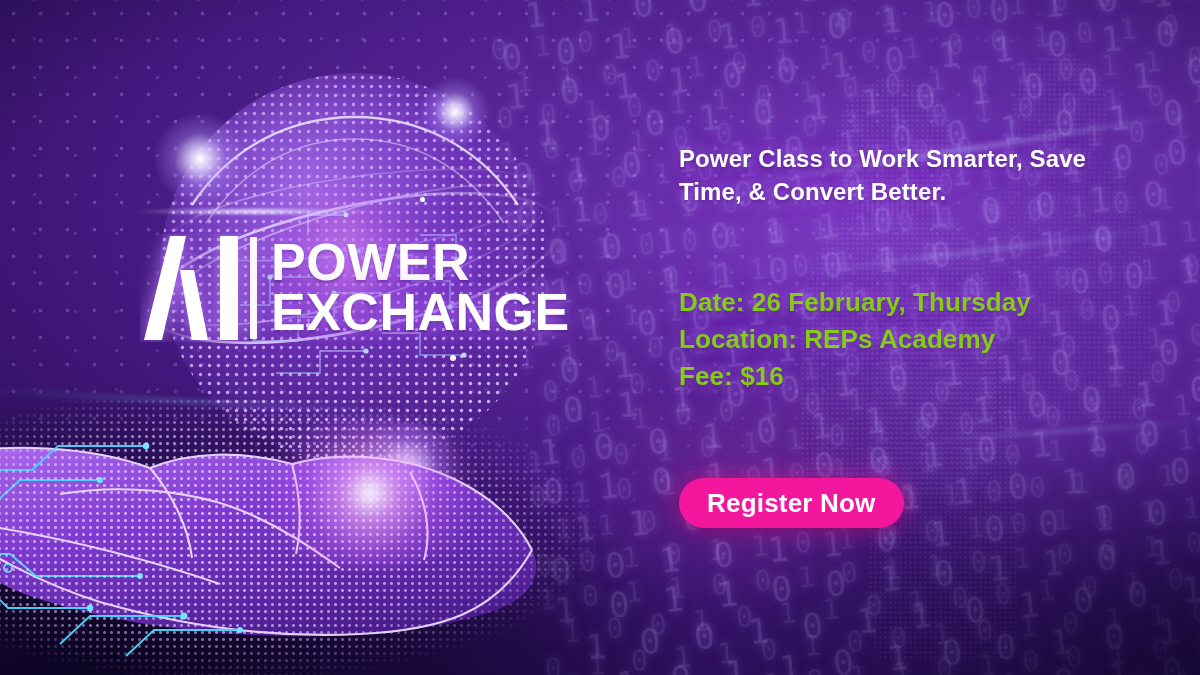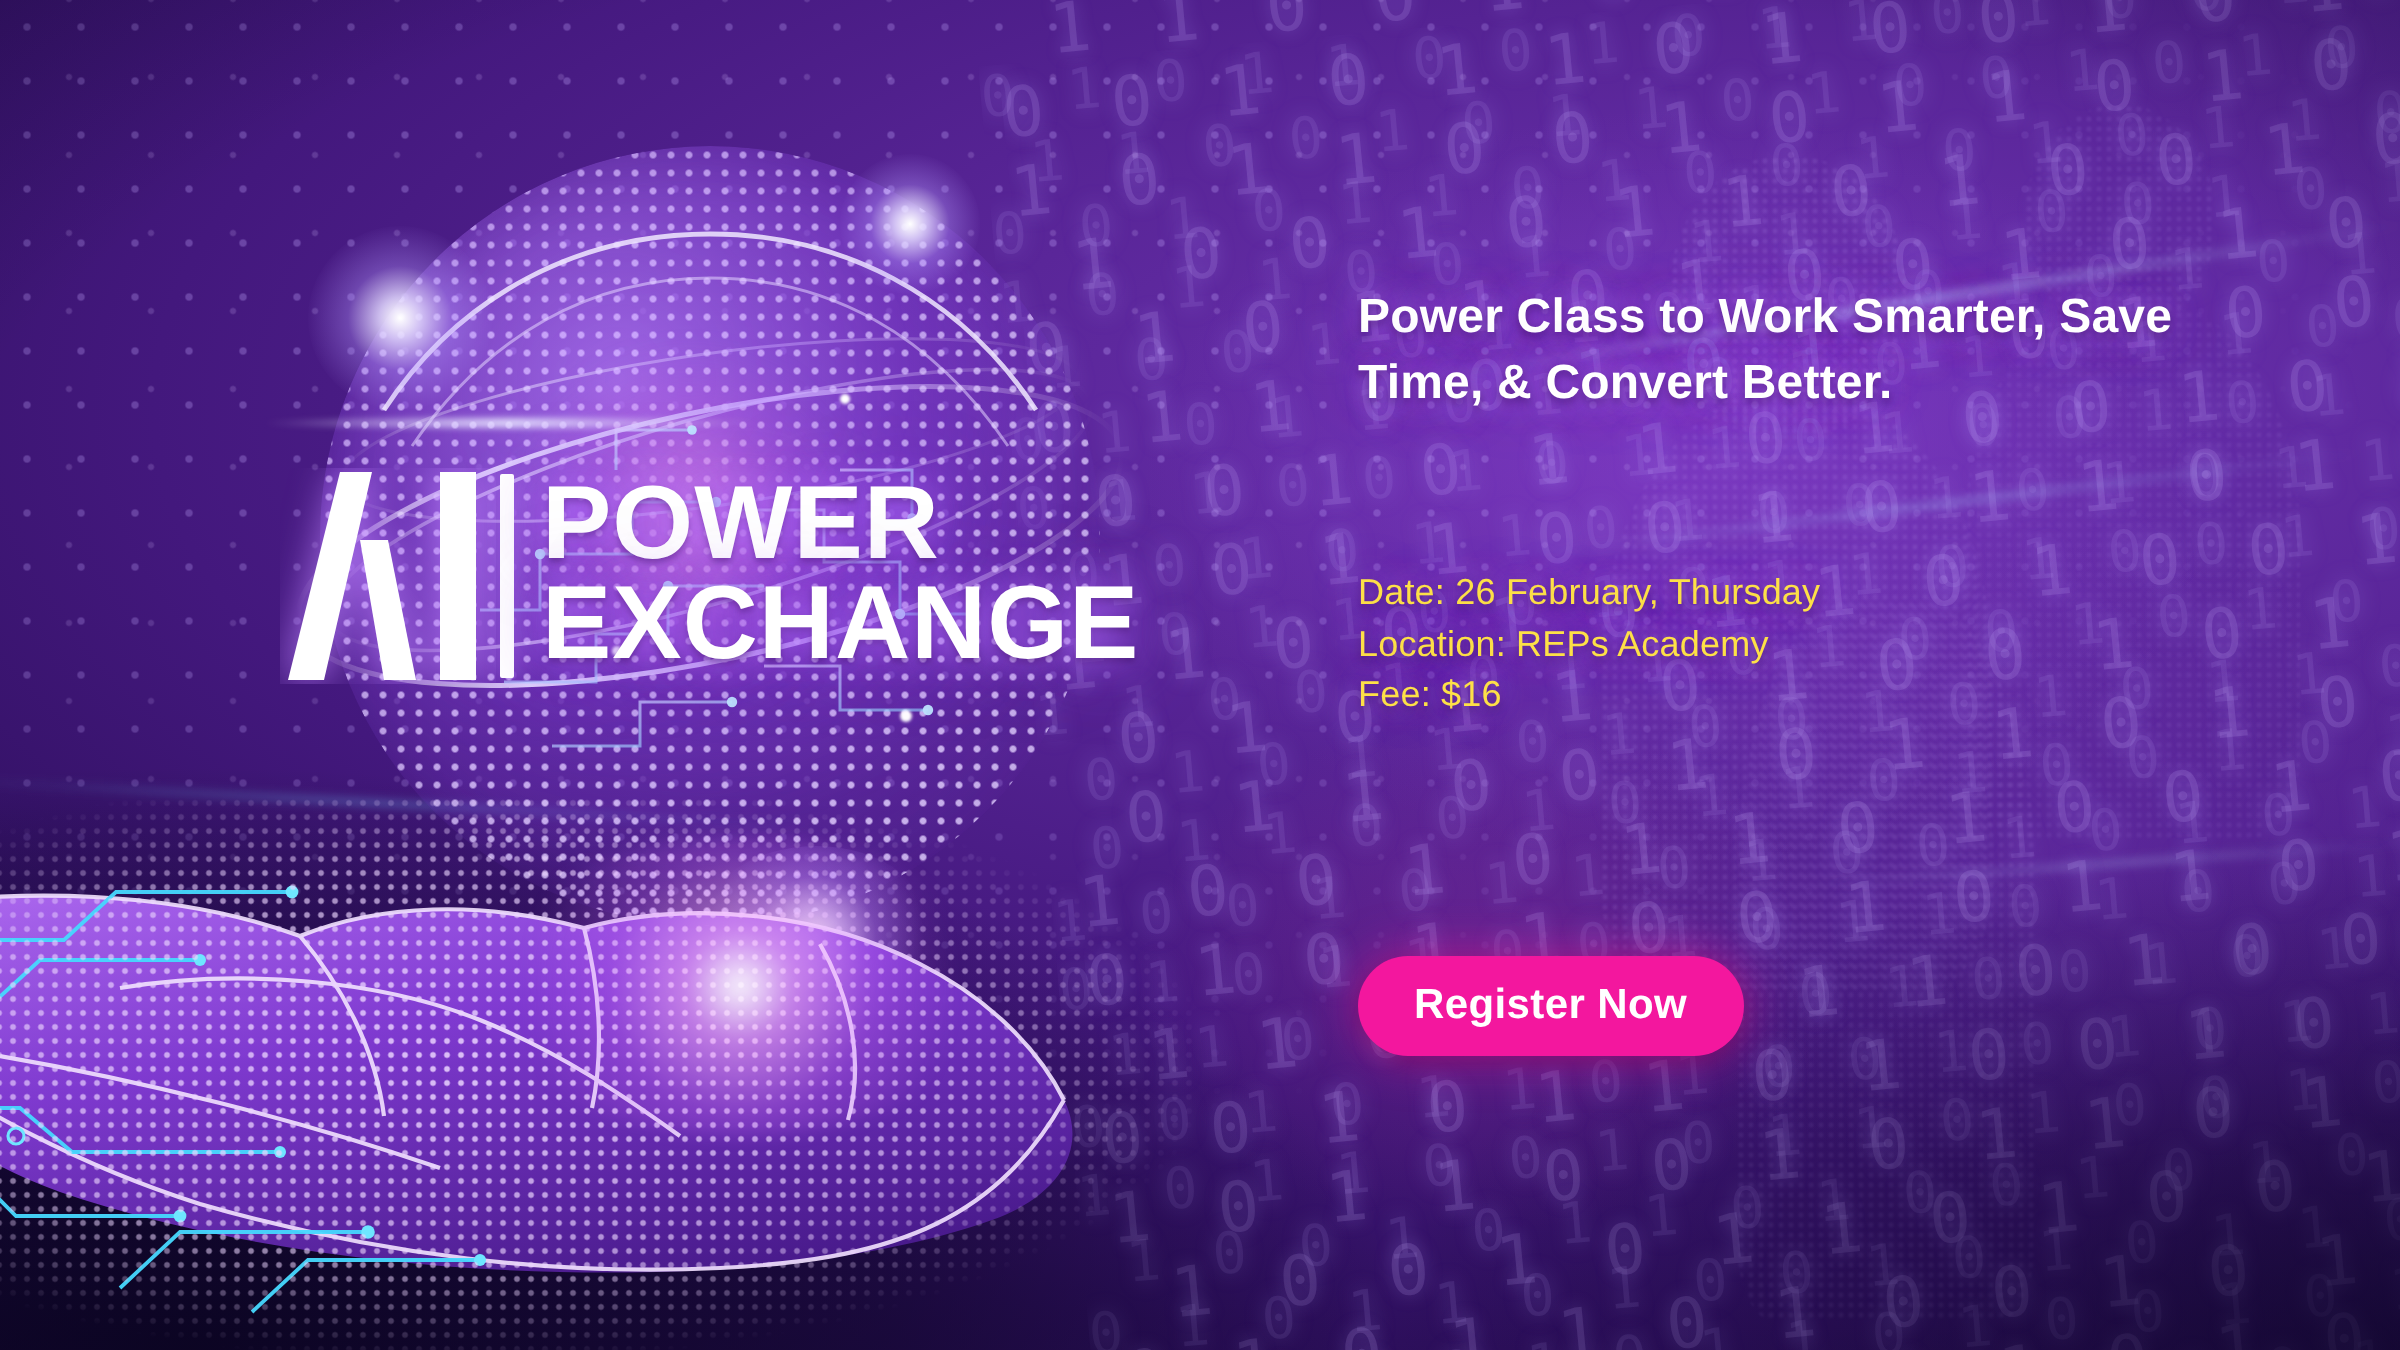--- a/index.html
+++ b/index.html
@@ -151,30 +151,30 @@
   }
 
   
   #headline{
     position:absolute;left:679px;top:143px;width:470px;
     color:#fff;font-weight:700;font-size:24px;line-height:1.36;letter-spacing:.1px;
     text-shadow:0 0 16px rgba(190,110,255,.75), 0 0 34px rgba(150,60,220,.45), 0 2px 4px rgba(35,0,65,.55);
   }
   #details{
     position:absolute;left:679px;top:284px;width:470px;
-    color:#fde047;font-weight:400;font-size:18px;line-height:1.42;letter-spacing:.1px;
+    color:#84cc16;font-weight:700;font-size:26px;line-height:1.42;letter-spacing:.1px;
     text-shadow:0 0 14px rgba(190,110,255,.7), 0 0 30px rgba(150,60,220,.4), 0 2px 4px rgba(35,0,65,.5);
   }
   #details div{white-space:nowrap;}
   #cta{
     position:absolute;left:679px;top:478px;
     min-width:178px;height:50px;padding:0 28px;border:0;border-radius:25px;
     background:#f3179e;color:#fff;
     font-family:"Liberation Sans","DejaVu Sans",sans-serif;
-    font-weight:700;font-size:21px;letter-spacing:.2px;cursor:pointer;
+    font-weight:700;font-size:26px;letter-spacing:.2px;cursor:pointer;
     box-shadow:0 0 24px rgba(243,23,158,.55), 0 3px 10px rgba(60,0,60,.45);
   }
 </style>
 </head>
 <body>
 
 <div id="banner">
 
   <div class="layer bg-base"></div>
   <div class="layer glow-right"></div>

